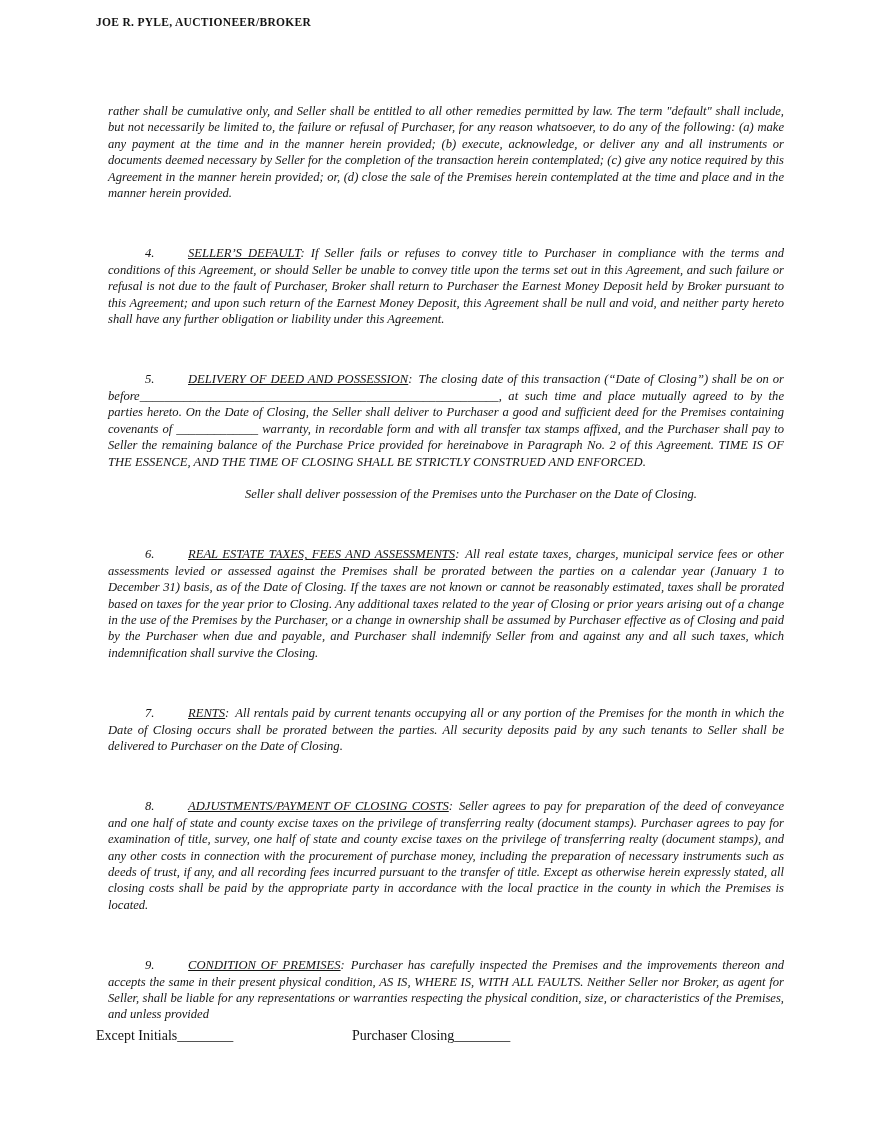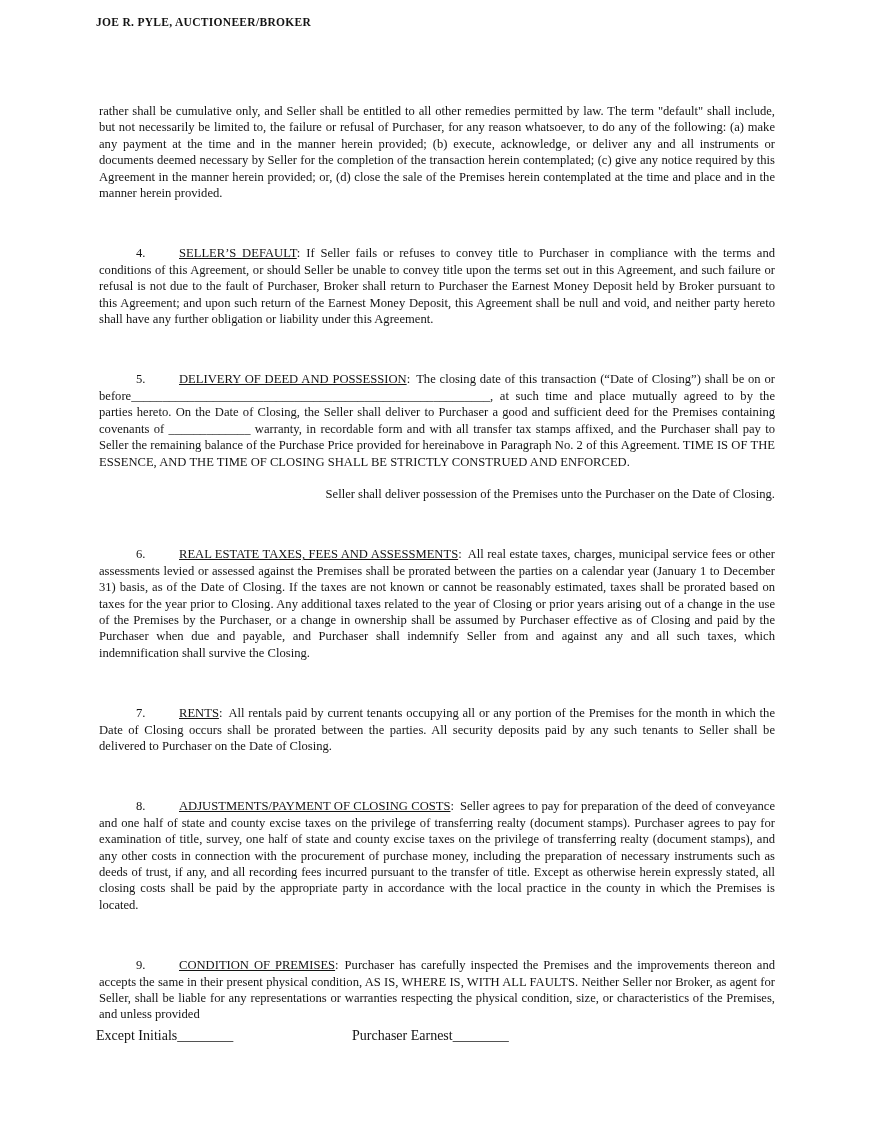--- a/index.html
+++ b/index.html
@@ -21,37 +21,38 @@
     left: 96px;
     top: 16px;
     font-size: 11.5px;
     font-weight: bold;
     letter-spacing: 0.3px;
     white-space: nowrap;
     font-family: Liberation Serif, serif;
   }
   .content {
     position: absolute;
-    left: 99px;
+    left: 108px;
     top: 103px;
     width: 676px;
     font-size: 12.6px;
     line-height: 16.4px;
     text-align: justify;
+    font-style: italic;
   }
   .para {
     margin: 0 0 16px 0;
   }
   .para.numbered {
     text-indent: 37px;
     margin-top: 44px;
   }
   .para.indent-line {
     text-indent: 50px;
-    text-align: right;
+    text-align: center;
   }
   .pnum {
     display: inline-block;
     width: 43px;
     text-indent: 0;
   }
   .phead {
     text-decoration: underline;
   }
   .pcolon {
@@ -88,15 +89,15 @@
     <p class="para numbered"><span class="pnum">7.</span><span class="phead">RENTS</span><span class="pcolon">:</span><span>All rentals paid by current tenants occupying all or any portion of the Premises for the month in which the Date of Closing occurs shall be prorated between the parties. All security deposits paid by any such tenants to Seller shall be delivered to Purchaser on the Date of Closing.</span></p>
 
     <p class="para numbered"><span class="pnum">8.</span><span class="phead">ADJUSTMENTS/PAYMENT OF CLOSING COSTS</span><span class="pcolon">:</span><span>Seller agrees to pay for preparation of the deed of conveyance and one half of state and county excise taxes on the privilege of transferring realty (document stamps). Purchaser agrees to pay for examination of title, survey, one half of state and county excise taxes on the privilege of transferring realty (document stamps), and any other costs in connection with the procurement of purchase money, including the preparation of necessary instruments such as deeds of trust, if any, and all recording fees incurred pursuant to the transfer of title. Except as otherwise herein expressly stated, all closing costs shall be paid by the appropriate party in accordance with the local practice in the county in which the Premises is located.</span></p>
 
     <p class="para numbered"><span class="pnum">9.</span><span class="phead">CONDITION OF PREMISES</span><span class="pcolon">:</span><span>Purchaser has carefully inspected the Premises and the improvements thereon and accepts the same in their present physical condition, AS IS, WHERE IS, WITH ALL FAULTS. Neither Seller nor Broker, as agent for Seller, shall be liable for any representations or warranties respecting the physical condition, size, or characteristics of the Premises, and unless provided</span></p>
 
   </div>
 
   <div class="footer-label seller"><span>Except Initials</span><span>________</span></div>
 
-  <div class="footer-label purchaser"><span>Purchaser Earnest</span><span>________</span></div>
+  <div class="footer-label purchaser"><span>Purchaser Closing</span><span>________</span></div>
 
 </div>
 
 </body></html>

